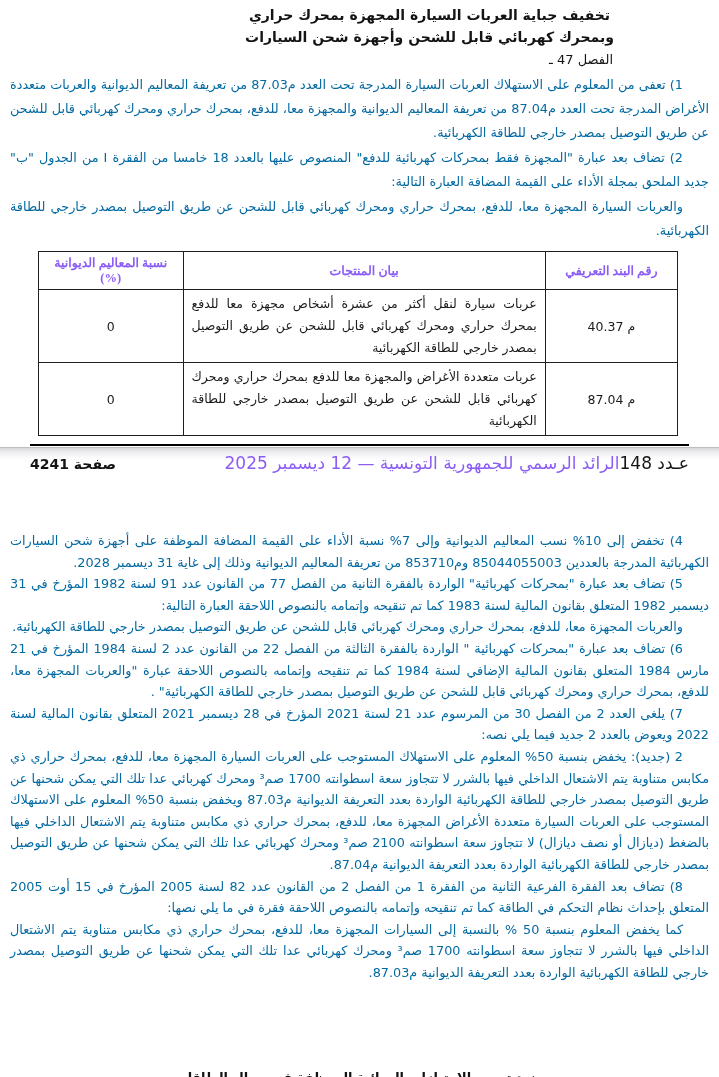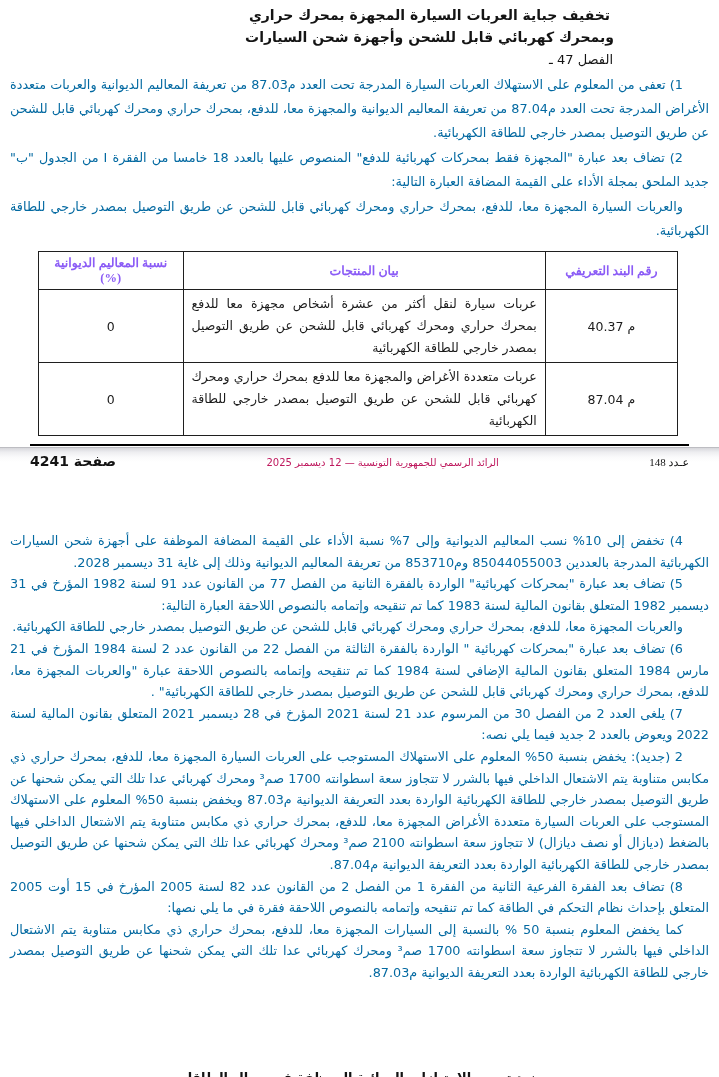--- a/index.html
+++ b/index.html
@@ -92,30 +92,28 @@
     position: absolute;
     top: 444px;
     right: 30px;
     left: 30px;
     border-top: 2px solid #000000;
     padding-top: 7px;
     display: flex;
     align-items: baseline;
   }
   .footer-issue {
-    font-size: 11px;
+    font-size: 17px;
     white-space: nowrap;
     color: #141414;
-    font-family: Liberation Serif, serif;
   }
   .footer-journal {
     flex: 1;
-    text-align: center;
-    font-size: 10px;
-    color: #be185d;
+    font-size: 17px;
+    color: #8b5cf6;
   }
   .footer-page {
     font-size: 14px;
     font-weight: bold;
     white-space: nowrap;
     color: #141414;
   }
   .clipped-title {
     position: absolute;
     top: 1068px;

